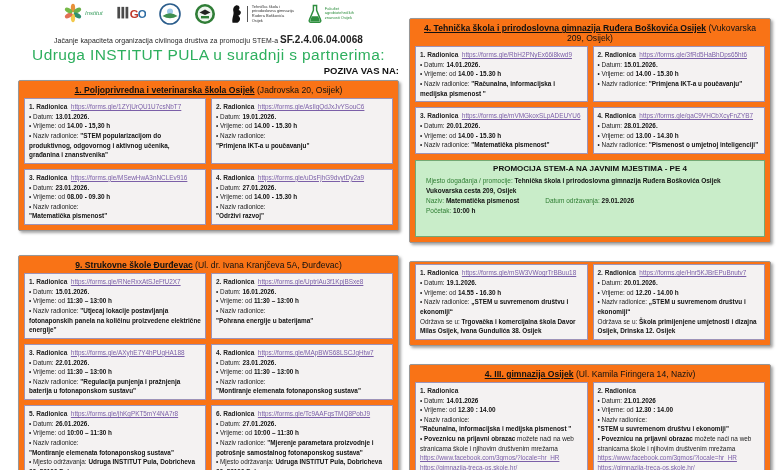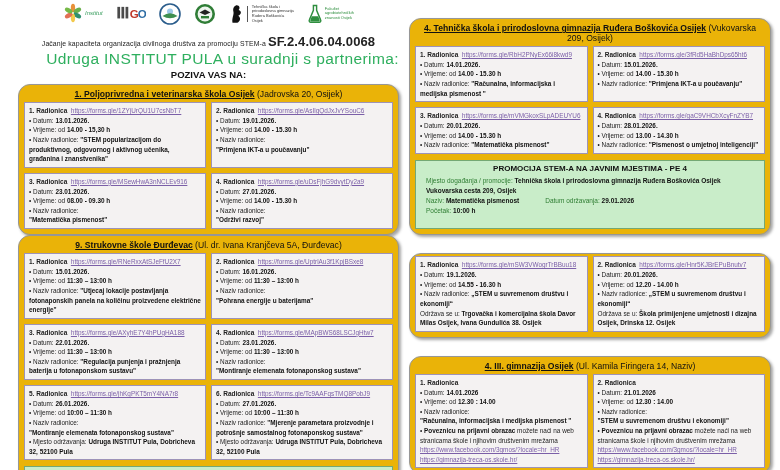--- a/index.html
+++ b/index.html
@@ -7,35 +7,35 @@
 .col{position:absolute}
 #col-left{left:18px;top:3px;width:381px}
 #col-right{left:409px;top:18px;width:362px}
 .logos{display:flex;justify-content:center;align-items:flex-start;gap:13px;height:30px;margin-bottom:1px}
 .logo{display:flex;align-items:center;gap:2px}
 .logo-cap{font-size:4px;line-height:1.15;color:#333}
 .logo-cap.green{color:#2f8f3f}
 .inst-txt{font-size:6px;color:#3a9e5f;font-style:italic}
 .vbar{width:1px;height:16px;background:#555;margin:0 2px}
 .proj{font-size:6.9px;text-align:center;color:#222;letter-spacing:.1px}
-.proj b{font-size:13px}
-.title{font-size:15.5px;color:#2eaf5e;text-align:right;letter-spacing:.4px;margin-top:1px}
-.call{font-size:9.5px;font-weight:bold;text-align:center;margin:1px 0 4px}
-.sec{background:#eab308;border:1px solid #979797;border-radius:12px;box-shadow:2px 2px 3px rgba(0,0,0,.35);padding:2px 5px 5px}
-#col-left .sec{margin-bottom:0}
+.proj b{font-size:10px}
+.title{font-size:15.5px;color:#2eaf5e;text-align:center;letter-spacing:.4px;margin-top:1px}
+.call{font-size:9.5px;font-weight:bold;text-align:right;margin:1px 0 4px}
+.sec{background:#f97316;border:1px solid #979797;border-radius:2px;box-shadow:2px 2px 3px rgba(0,0,0,.35);padding:2px 5px 5px}
+#col-left .sec{margin-bottom:24px}
 #col-right .sec{margin-bottom:18px}
 .sec-h{text-align:center;font-size:8.6px;padding:2px 0 3px;color:#111}
 .sec-h b{text-decoration:underline}
 .sec-h .addr{font-weight:normal}
 .grid{display:grid;grid-template-columns:1fr 1fr;gap:5px}
 .card{background:#f4f2f2;border:1px solid #9d93b8;padding:3px 4px;font-size:6.4px;line-height:1.5;color:#222}
 .card .lbl{font-weight:bold;font-size:6.5px}
 .card a{color:#7b5fa8;text-decoration:underline;word-break:break-all}
 .card b{color:#111}
-.promo{background:#c9edc9;border:1px solid #74a874;margin-top:6px;padding:2px 10px 12px;font-size:6.5px;line-height:1.55}
+.promo{background:#c9edc9;border:1px solid #74a874;margin-top:6px;padding:2px 10px 20px;font-size:6.5px;line-height:1.55}
 .promo-h{text-align:center;font-weight:bold;font-size:8px;color:#111;margin-bottom:1px}
 .promo .g{color:#2e7d32}
 .promo b{color:#111}
 .promo .sp{margin-left:26px}
 </style>
 </head>
 <body>
 
 <div>
 

